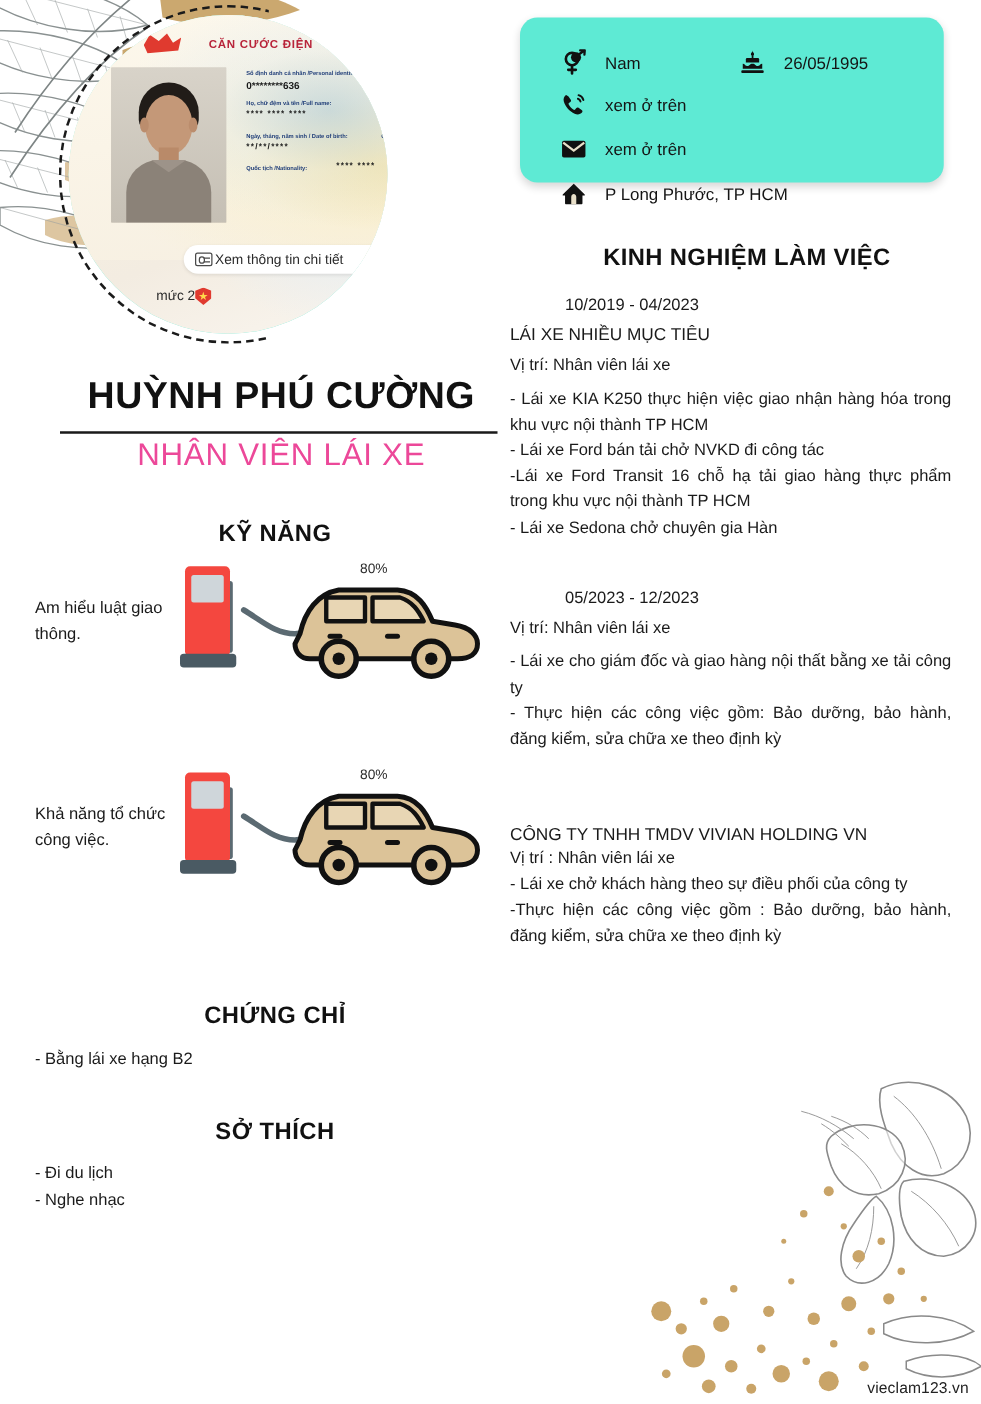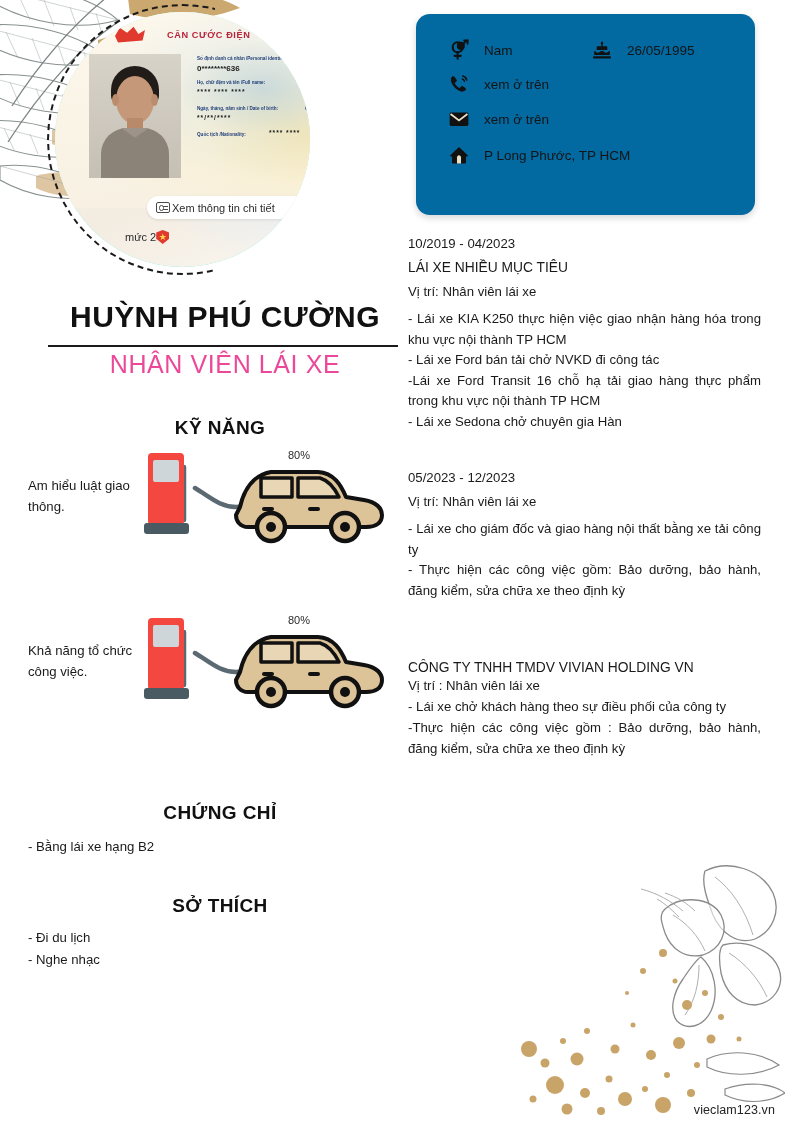--- a/index.html
+++ b/index.html
@@ -140,34 +140,34 @@
     font-size:13.2px; line-height:21px; color:#1a1a1a;
   }
   .skill-gfx { position:absolute; left:140px; top:0px; width:250px; height:110px; }
   .skill-pct {
     position:absolute; left:288px; top:4px;
     font-size:11px; color:#2b2b2b;
   }
 
   
   .contact-card {
-    position:absolute; left:416px; top:14px; width:339px; height:201px;
-    background:#0369a1; border-radius:14px;
+    position:absolute; left:416px; top:14px; width:339px; height:132px;
+    background:#5eead4; border-radius:14px;
     box-shadow:0 3px 7px rgba(0,0,0,.16);
   }
   .c-row { position:absolute; display:flex; align-items:center; gap:14px; }
   .c-txt { font-size:13.5px; color:#141414; white-space:nowrap; }
   .c-ico { width:22px; height:22px; flex:0 0 auto; display:block; }
 
   .exp-head {
     position:absolute; left:410px; top:196px; width:375px;
     text-align:center; font-size:19px; font-weight:700; letter-spacing:.3px; color:#111;
   }
   .exp { position:absolute; left:408px; width:353px; }
-  .exp .date   { font-size:13.2px; color:#1a1a1a; margin-bottom:9px; }
+  .exp .date   { font-size:13.2px; color:#1a1a1a; margin-bottom:9px;margin-left:44px; }
   .exp .company{ font-size:13.8px; color:#1a1a1a; margin-bottom:9px; }
   .exp .pos    { font-size:13.2px; color:#1a1a1a; margin-bottom:10px; }
   .exp .bullets{ font-size:13.2px; line-height:20.5px; color:#1a1a1a; text-align:justify; }
   .exp .bullets div { margin:0; }
   .exp.tight .date, .exp.tight .company, .exp.tight .pos { margin-bottom:3px; }
   .exp.tight .bullets { line-height:21px; }
 </style>
 </head>
 <body>
 
@@ -348,20 +348,21 @@
 
     <div class="c-row" style="left:32px;top:130px">
       <svg class="c-ico" viewBox="0 0 24 24">
         <path d="M12 3.2 L21.4 12.4 C21.9 13 21.8 13.6 21.1 13.6 H19.6 V20.2 C19.6 20.8 19.2 21.2 18.6 21.2 H5.4 C4.8 21.2 4.4 20.8 4.4 20.2 V13.6 H2.9 C2.2 13.6 2.1 13 2.6 12.4 Z" fill="#111"></path>
         <path d="M12 12.2 C13.3 12.2 14.2 13.4 14.2 14.8 V21.2 H9.8 V14.8 C9.8 13.4 10.7 12.2 12 12.2 Z" fill="#e8dfc9"></path>
       </svg>
       <span class="c-txt">P Long Phước, TP HCM</span>
     </div>
   </div>
 
+  <div class="exp-head">KINH NGHIỆM LÀM VIỆC</div>
 
   <div class="exp" style="top:236px">
     <div class="date">10/2019 - 04/2023</div>
     <div class="company">LÁI XE NHIỀU MỤC TIÊU</div>
     <div class="pos">Vị trí: Nhân viên lái xe</div>
     <div class="bullets">
       <div>- Lái xe KIA K250 thực hiện việc giao nhận hàng hóa trong khu vực nội thành TP HCM</div>
       <div>- Lái xe Ford bán tải chở NVKD đi công tác</div>
       <div>-Lái xe Ford Transit 16 chỗ hạ tải giao hàng thực phẩm trong khu vực nội thành TP HCM</div>
       <div>- Lái xe Sedona chở chuyên gia Hàn</div>

